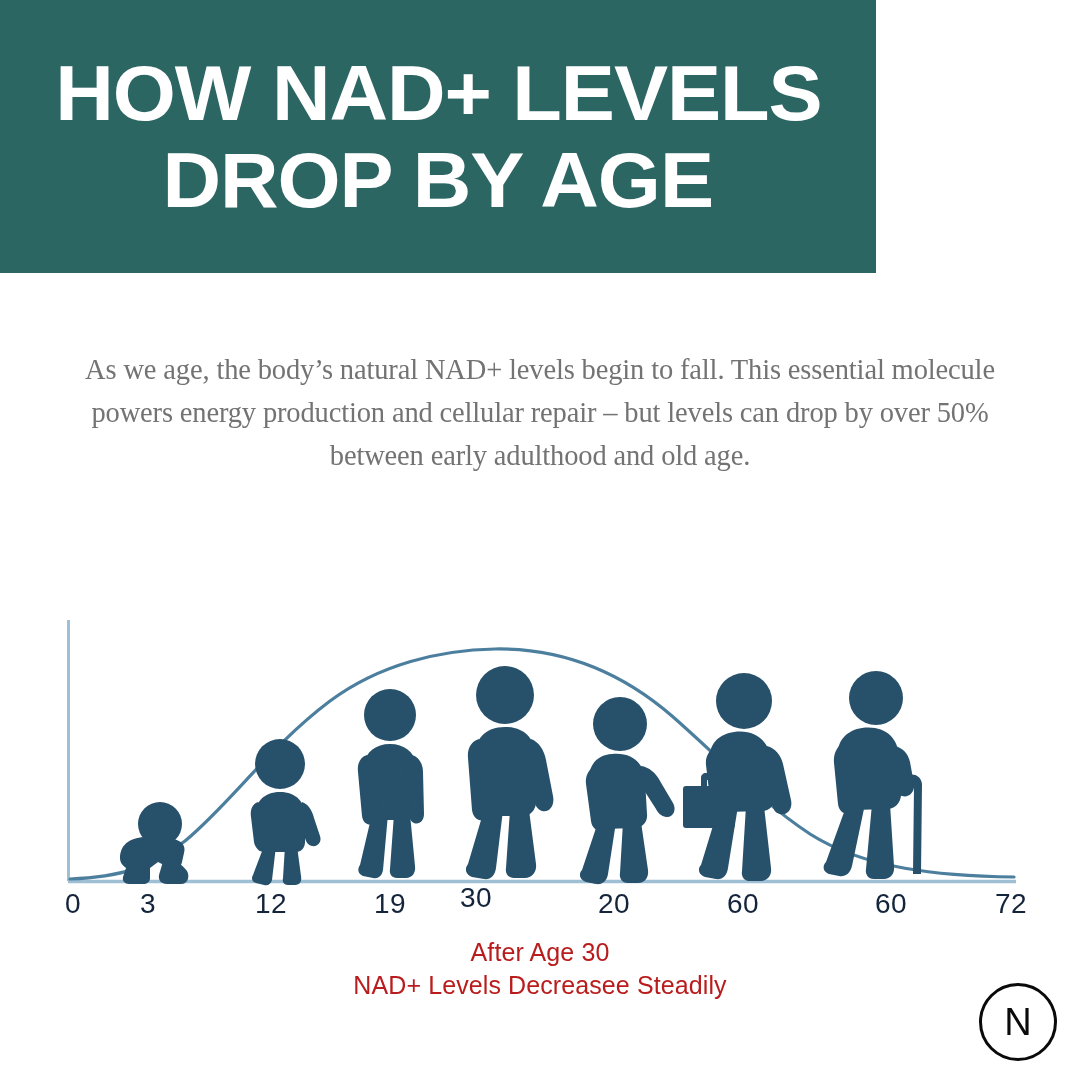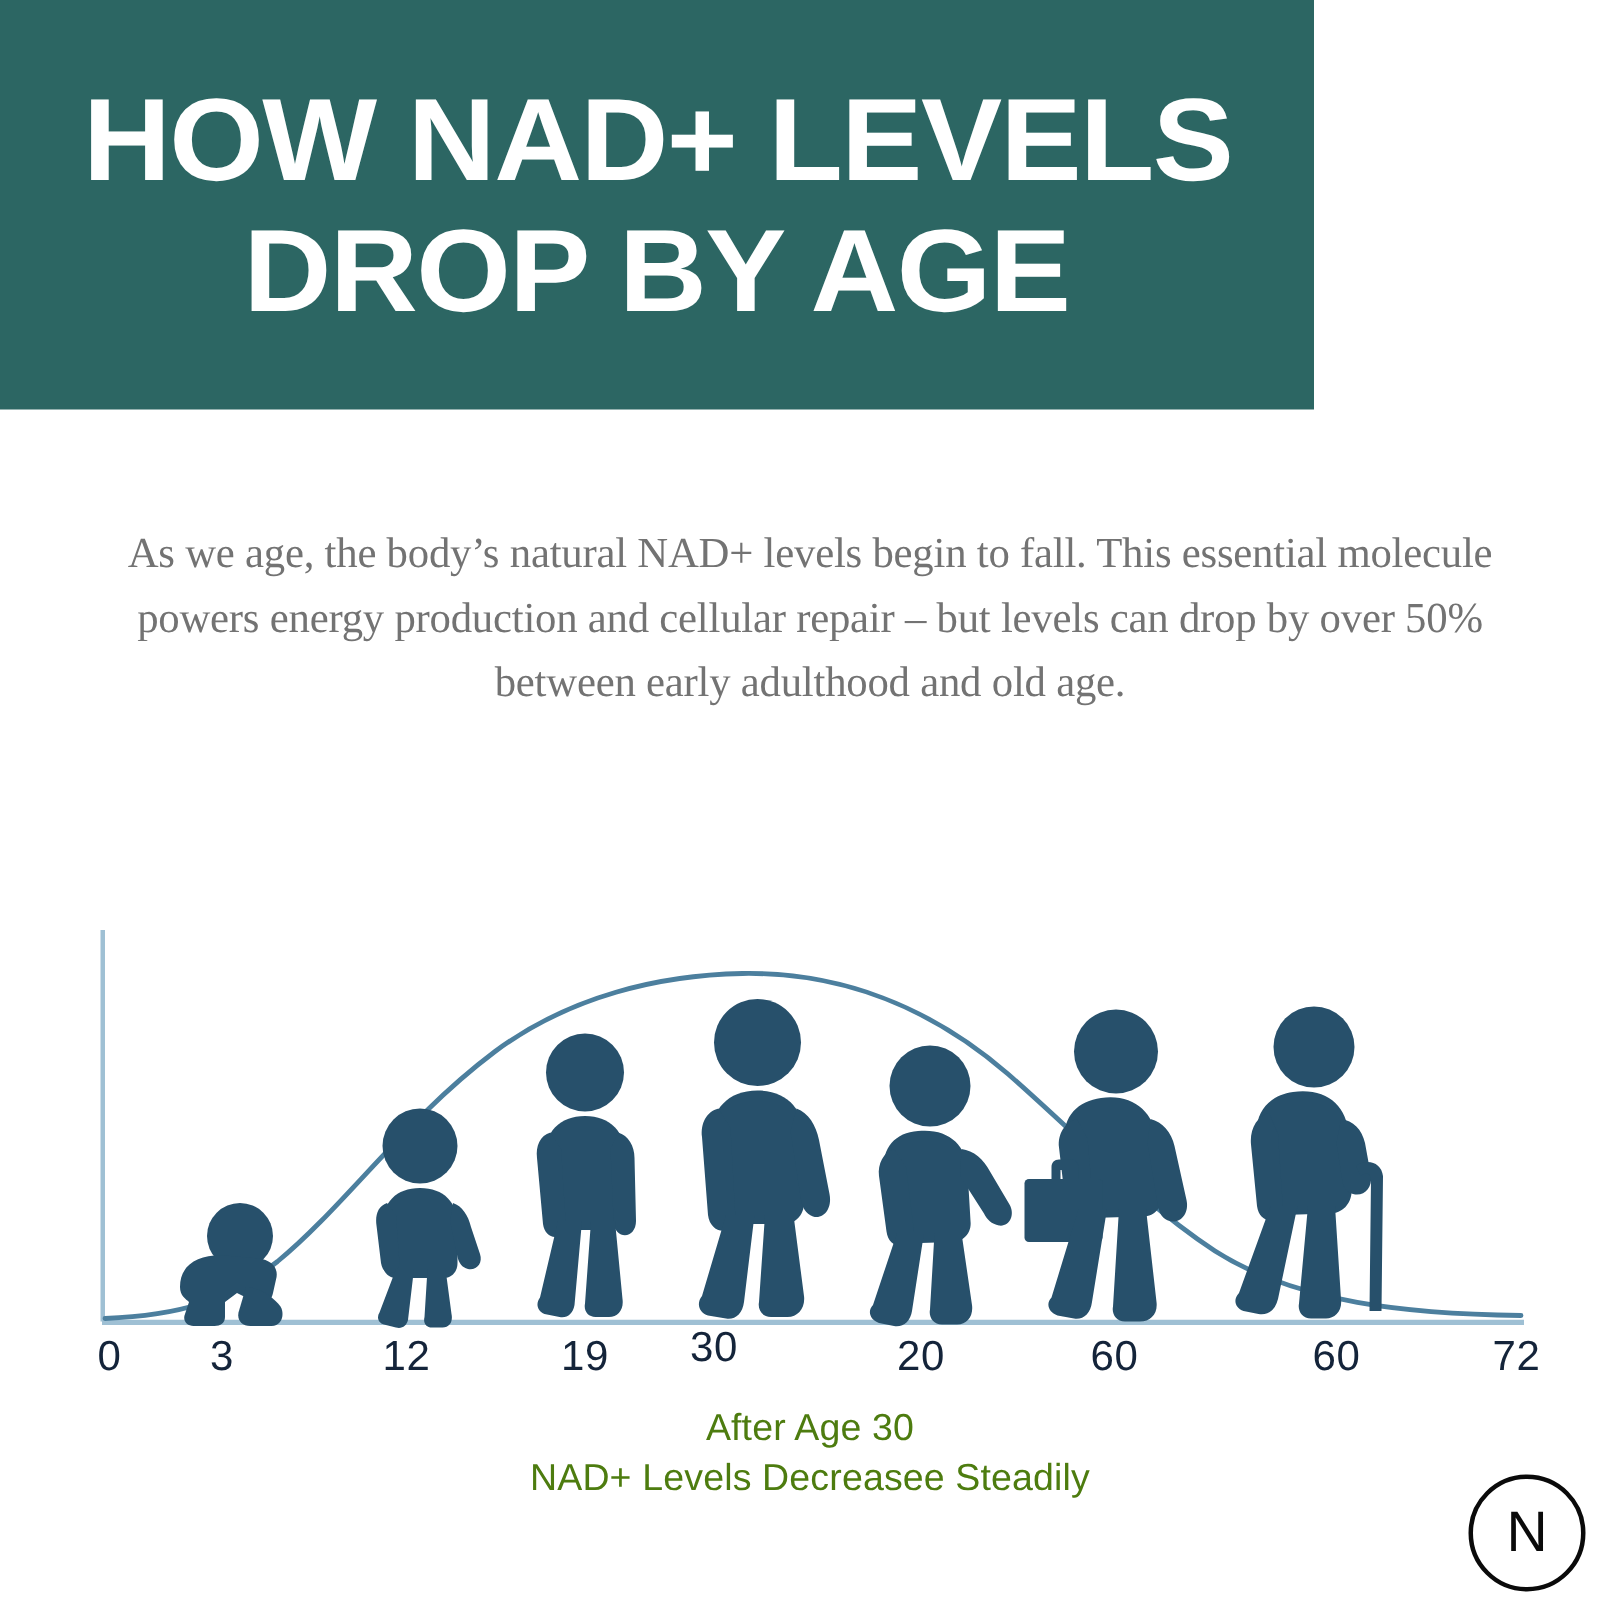--- a/index.html
+++ b/index.html
@@ -89,21 +89,21 @@
     white-space: nowrap;
   }
 
   
   #caption {
     position: absolute;
     left: 0;
     top: 936px;
     width: 1080px;
     text-align: center;
-    color: #4d7c0f;
+    color: #b91c1c;
     font-family: "Liberation Sans", sans-serif;
     font-size: 25px;
     line-height: 33px;
     letter-spacing: 0.1px;
   }
   #caption-line-2 { white-space: nowrap; text-align: center; }
 
   
   #logo {
     position: absolute;

